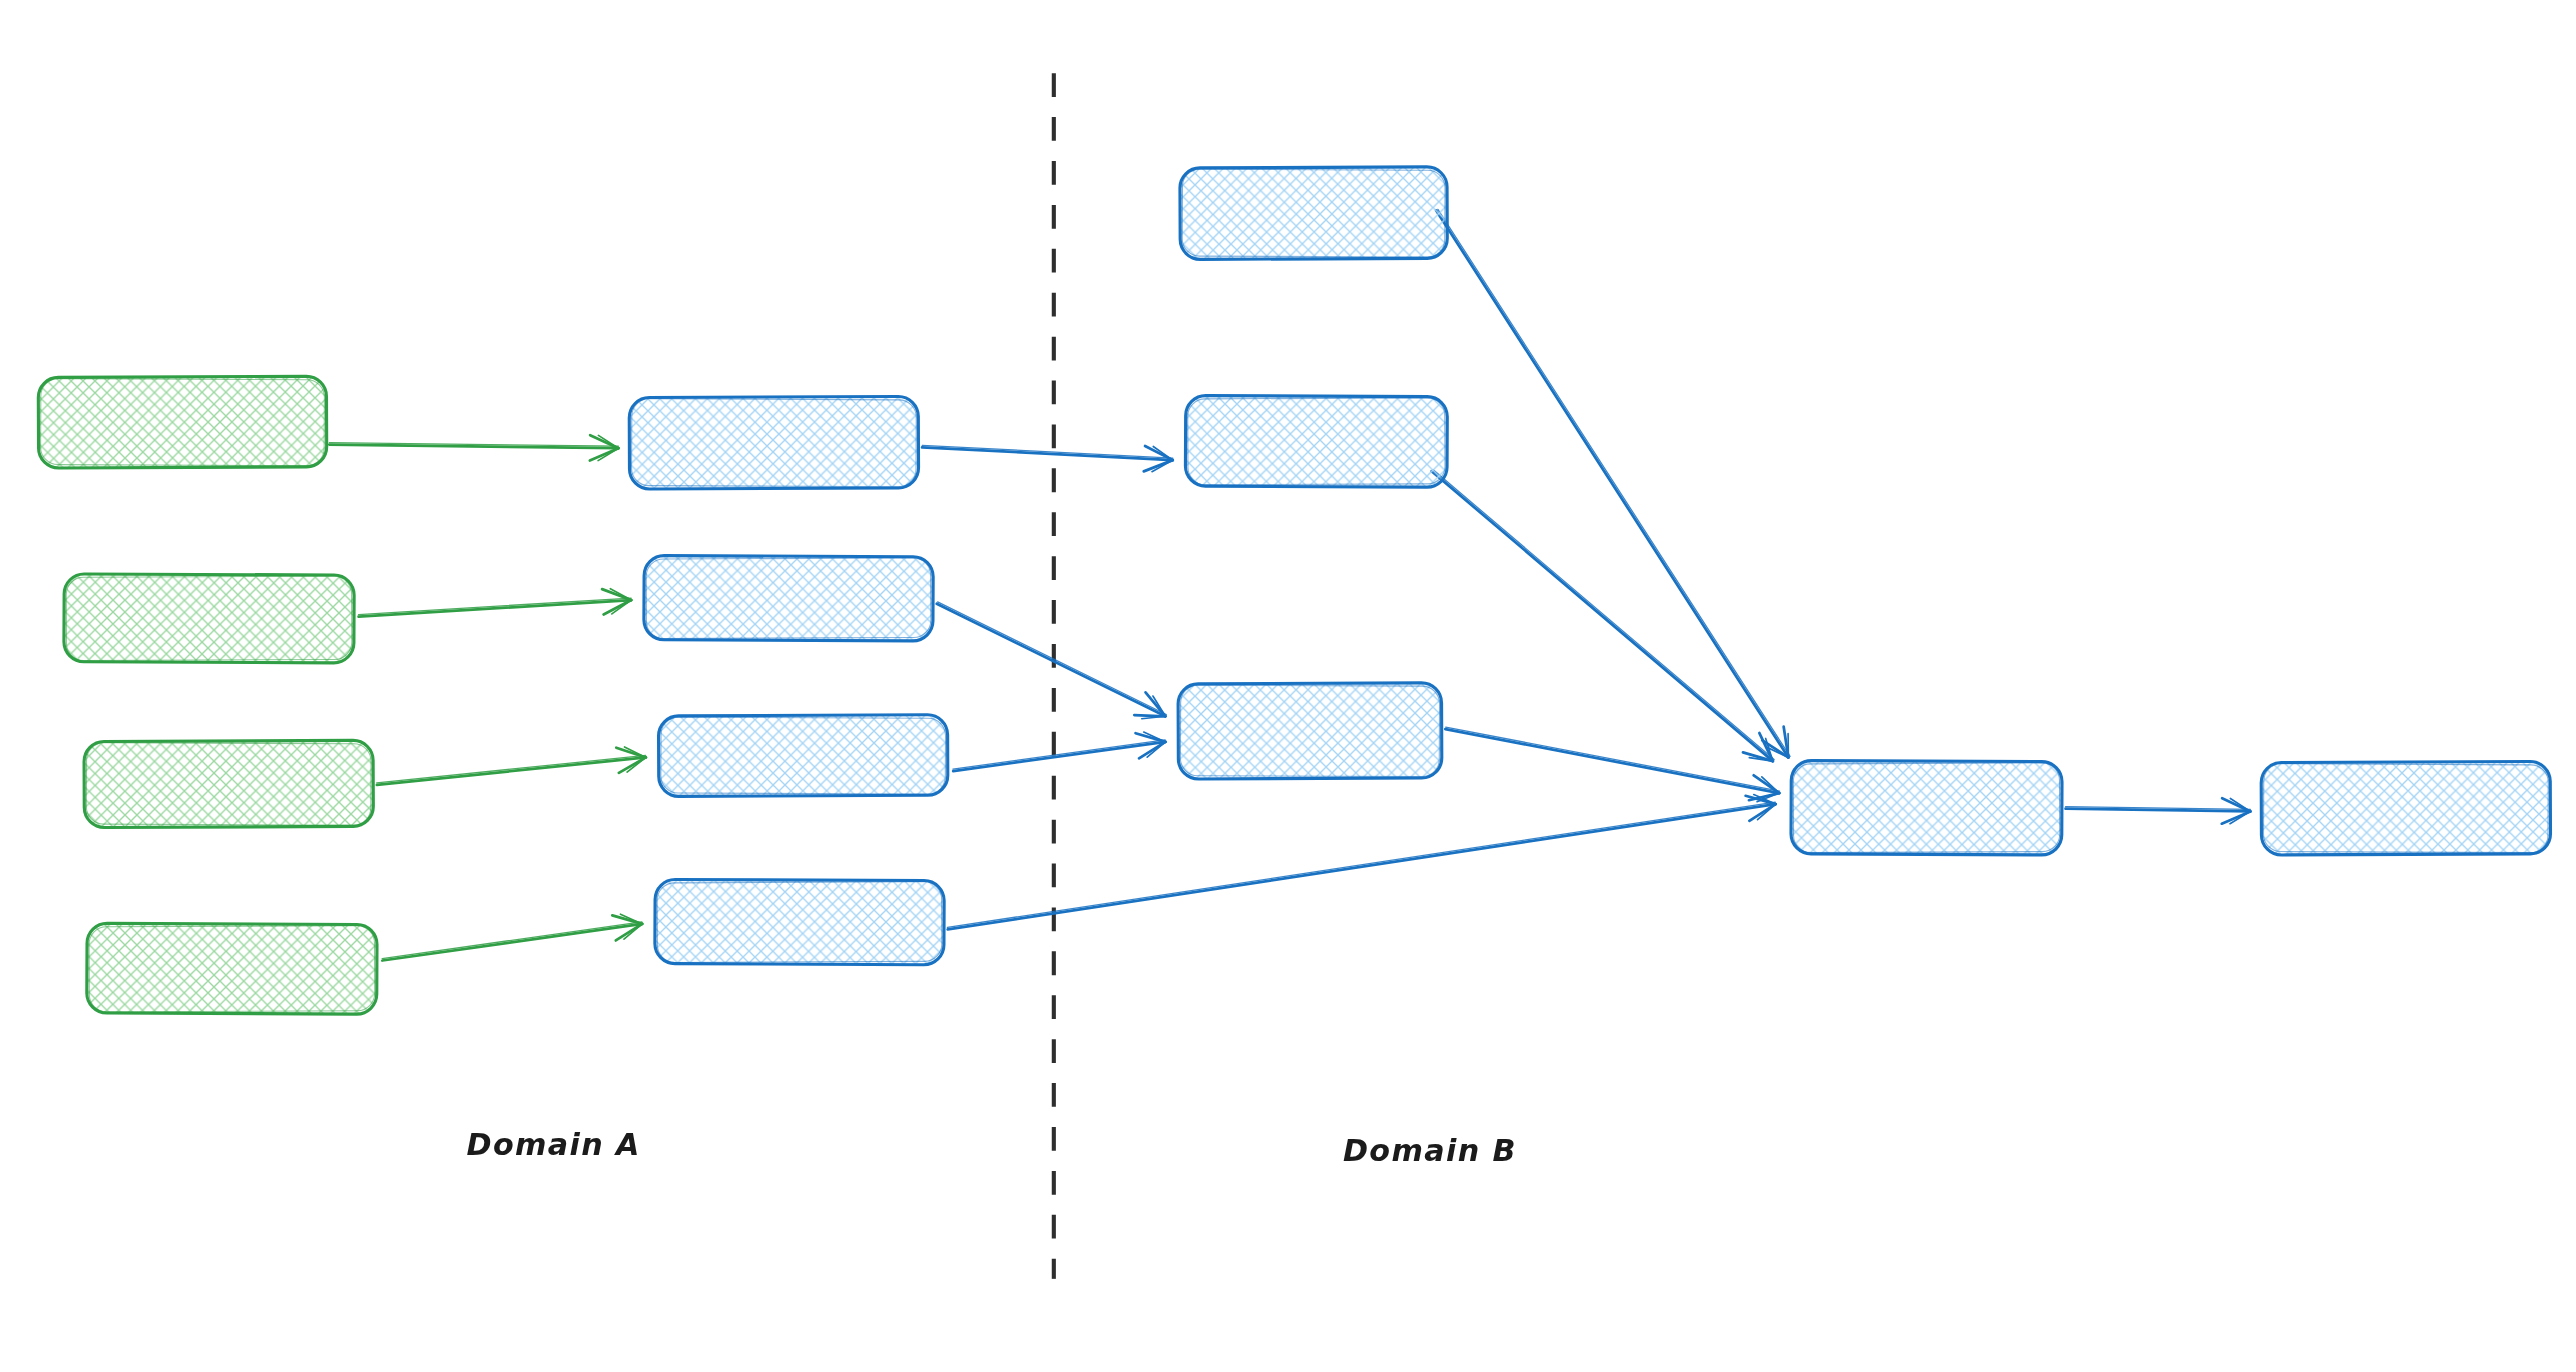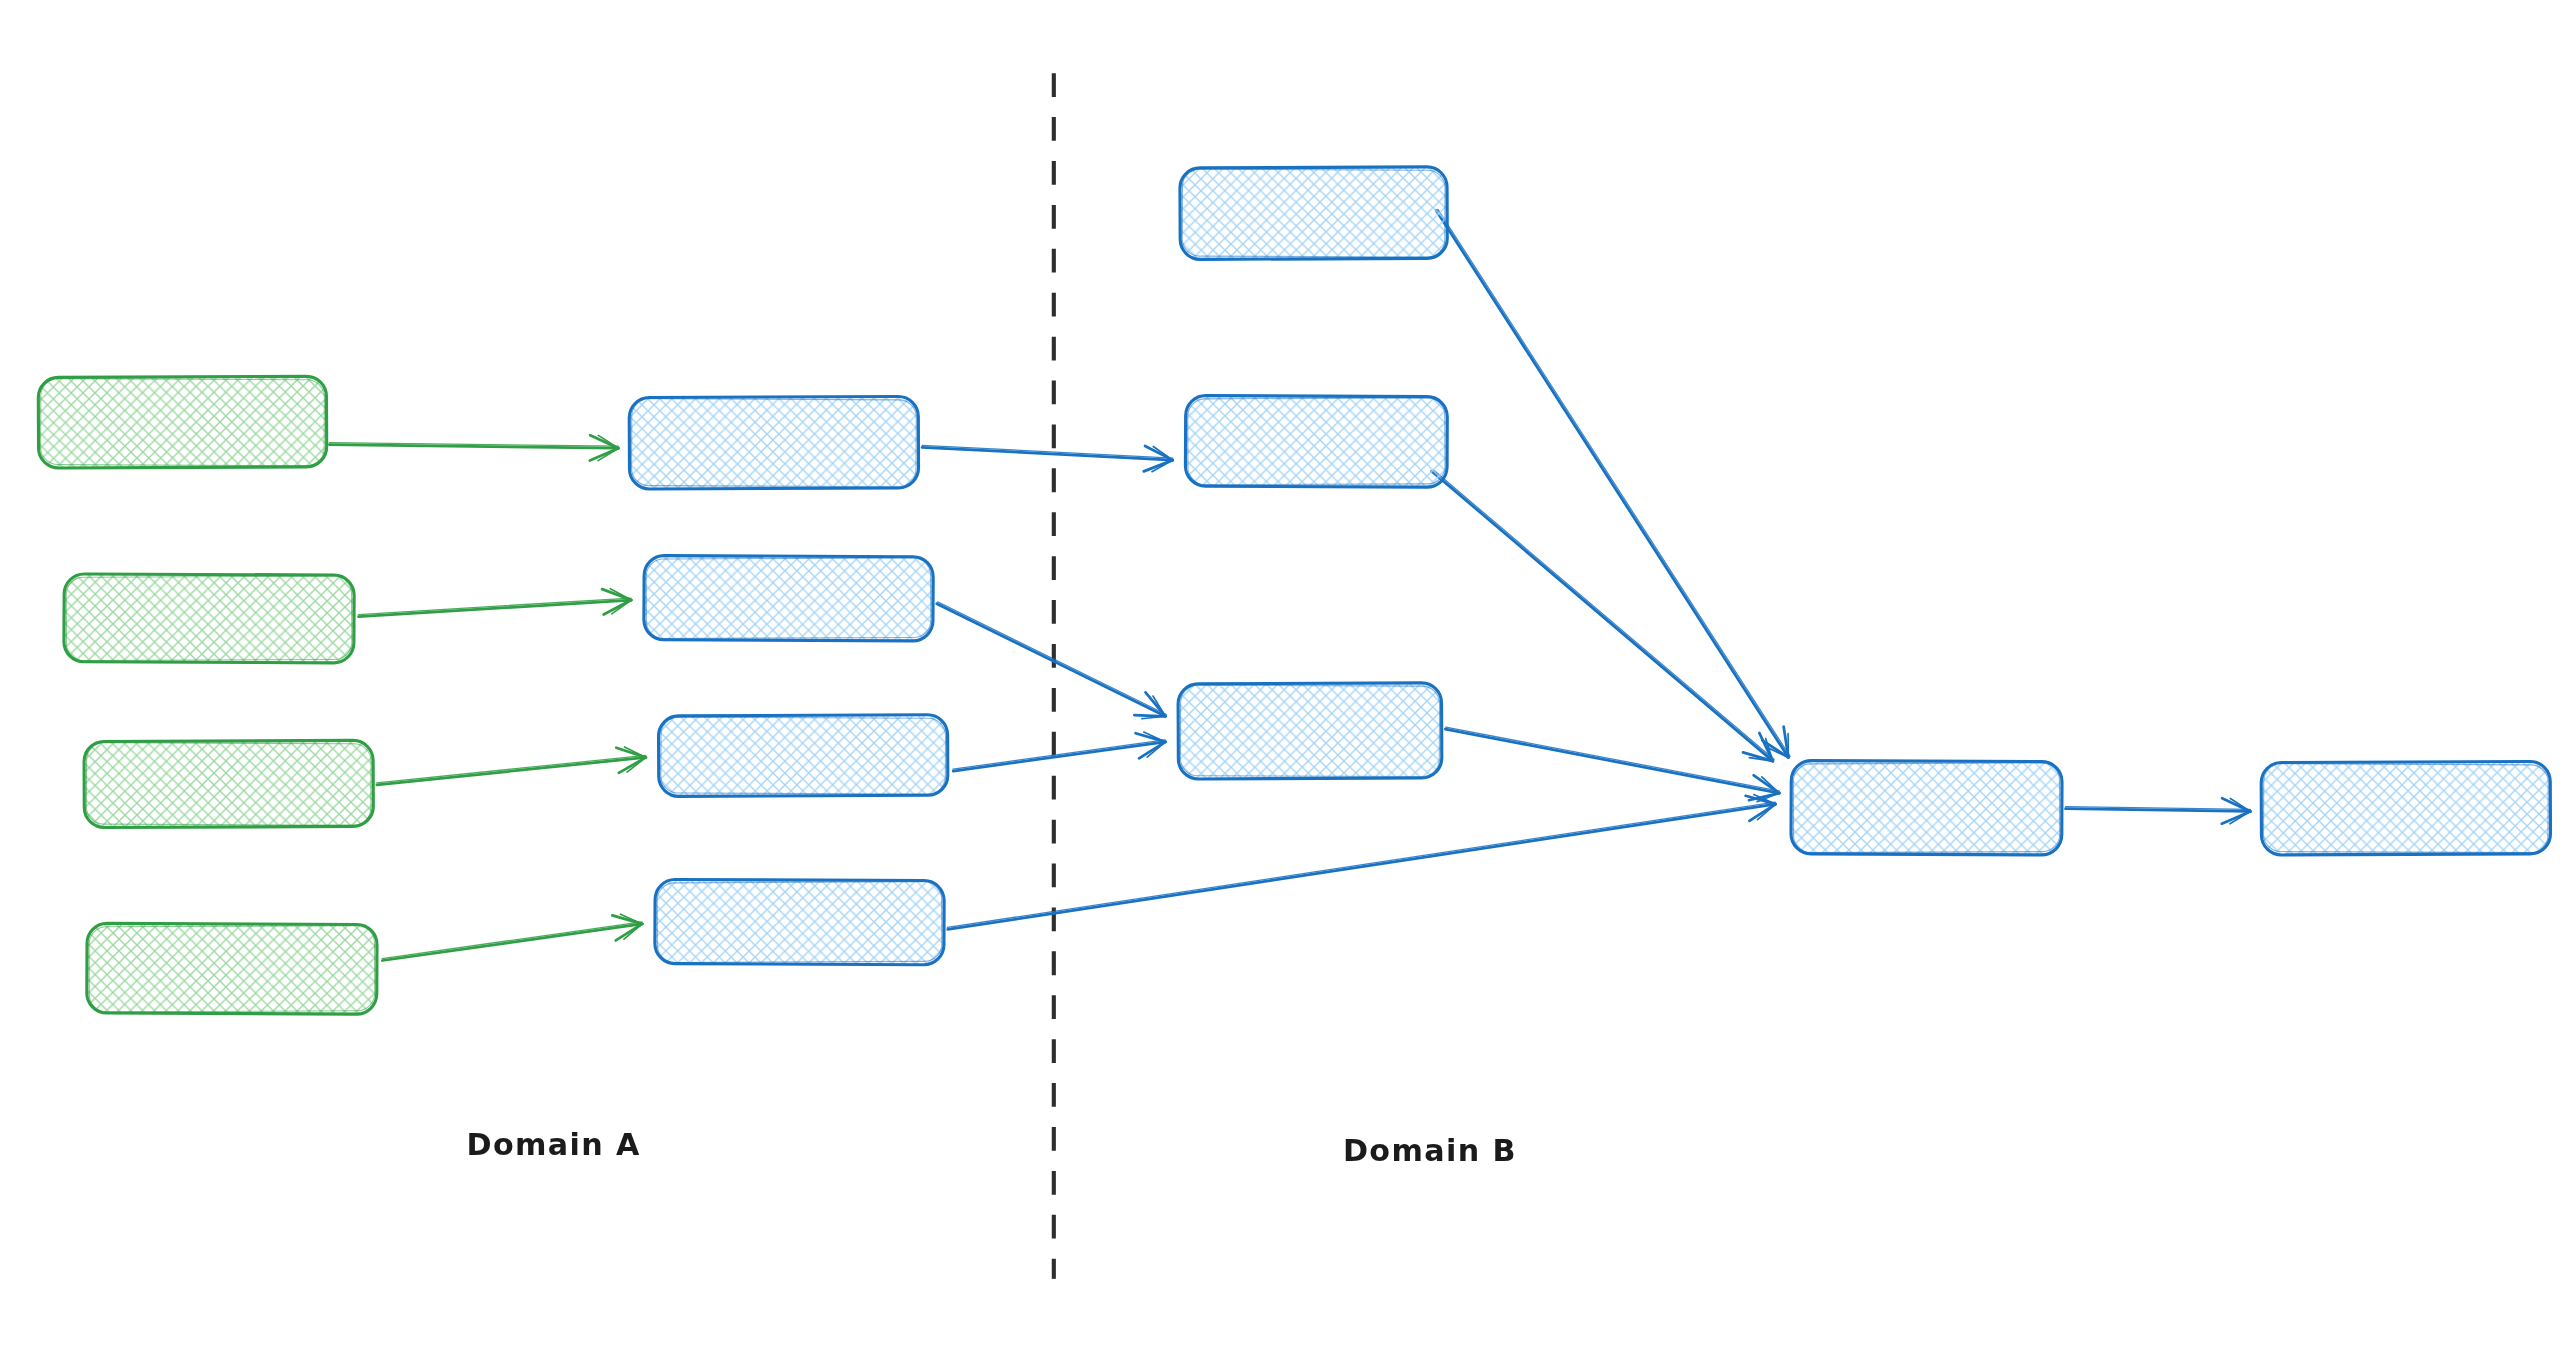--- a/index.html
+++ b/index.html
@@ -1,16 +1,16 @@
 <!DOCTYPE html>
 <html style="font-size:14.6px"><head>
 <meta charset="utf-8">
 <style>
   html, body { margin: 0; padding: 0; background: #ffffff; }
-  .stage { width: 100%; }
+  .stage { width: 100%; font-style: italic; }
   svg { display: block; width: 100%; height: auto; background: #ffffff; }
   text.region-label {
     font-family: "DejaVu Sans", sans-serif;
     font-weight: 600;
     letter-spacing: 1.5px;
   }
 </style>
 </head>
 <body>
 

